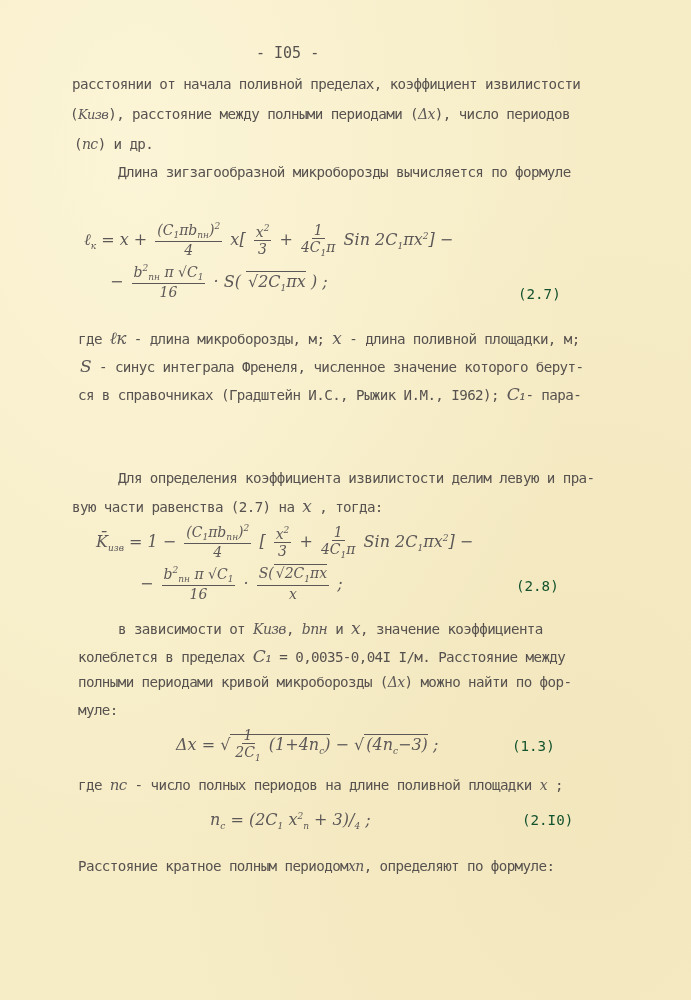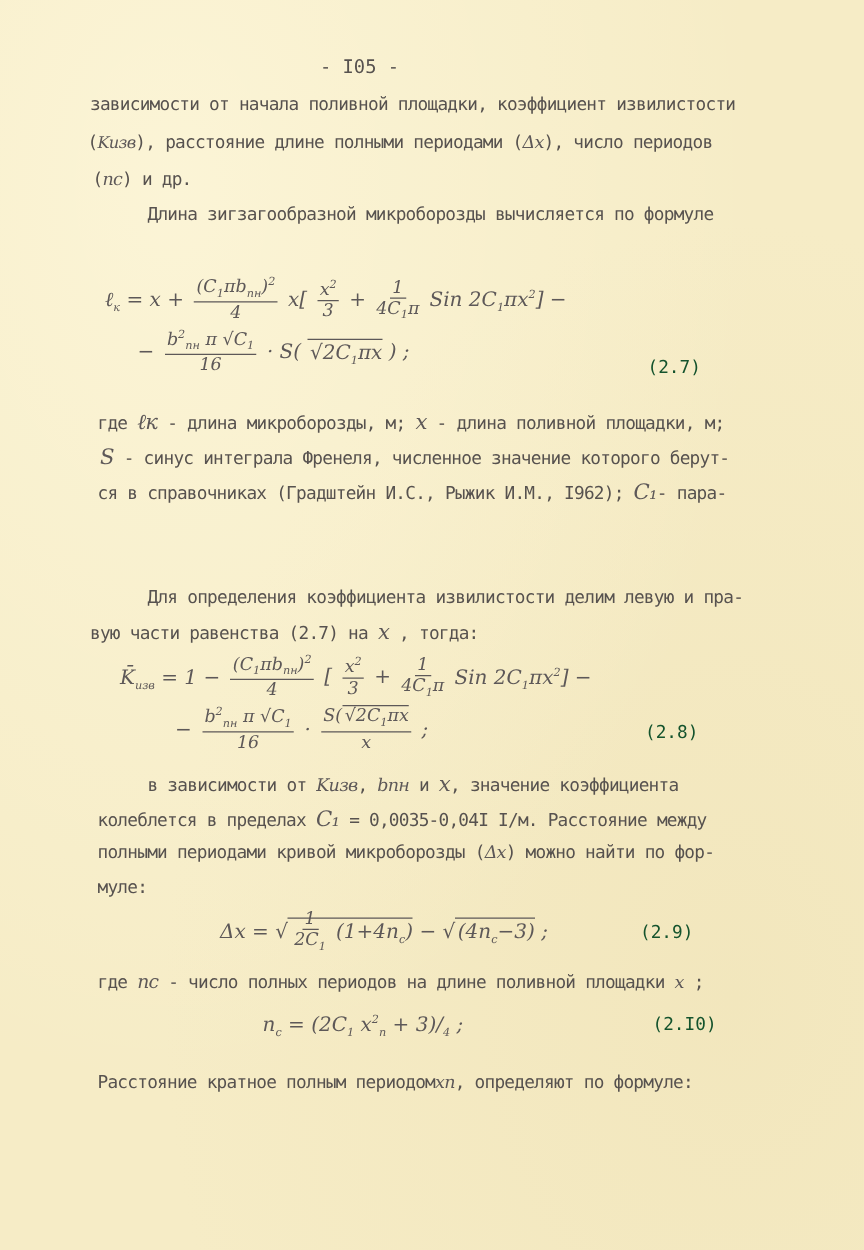--- a/index.html
+++ b/index.html
@@ -30,23 +30,23 @@
     .sqrt { border-top: 1.2px solid #5d5858; padding-left: 2px; }
     sub, sup { font-size: 9px; }
   </style>
 </head>
 <body>
 
 <div class="page">
 
   <div class="pnum">- I05 -</div>
 
-  <div class="line" style="left:72px; top:76px;">зависимости от начала поливной площадки, коэффициент извилистости</div>
+  <div class="line" style="left:72px; top:76px;">расстоянии от начала поливной пределах, коэффициент извилистости</div>
   <div class="line" style="left:70px; top:106px;">
-    <span>(</span><span class="hand" style="font-size:13px">Kизв</span><span>), расстояние длине полными периодами (</span><span class="hand" style="font-size:14px">Δx</span><span>), число периодов</span>
+    <span>(</span><span class="hand" style="font-size:13px">Kизв</span><span>), расстояние между полными периодами (</span><span class="hand" style="font-size:14px">Δx</span><span>), число периодов</span>
   </div>
   <div class="line" style="left:74px; top:136px;">
     <span>(</span><span class="hand" style="font-size:14px">nc</span><span>) и др.</span>
   </div>
 
   <div class="line" style="left:118px; top:164px;">Длина зигзагообразной микроборозды вычисляется по формуле</div>
 
   <div class="math" style="left:84px; top:222px; font-size:16px;">
     <span>ℓ<sub>к</sub> = x + </span>
     <span class="frac">
@@ -149,21 +149,21 @@
   <div class="line" style="left:78px; top:702px;">муле:</div>
 
   <div class="math" style="left:176px; top:728px; font-size:16px;">
     <span>Δx = √</span><span class="sqrt"><span class="frac">
           <span class="num">1</span>
           <span class="den">2C<sub>1</sub></span>
         </span> (1+4n<sub>c</sub>)</span>
     <span> − √</span><span class="sqrt">(4n<sub>c</sub>−3)</span>
     <span> ;</span>
   </div>
-  <div class="eqno" style="left:512px; top:738px;">(2.9)</div>
+  <div class="eqno" style="left:512px; top:738px;">(1.3)</div>
 
   <div class="line" style="left:78px; top:776px;">
     <span>где</span>
     <span class="hand" style="font-size:15px">nc</span>
     <span>- число полных периодов на длине поливной площадки</span>
     <span class="hand" style="font-size:14px">x</span>
     <span>;</span>
   </div>
 
   <div class="math" style="left:210px; top:810px; font-size:16px;">

